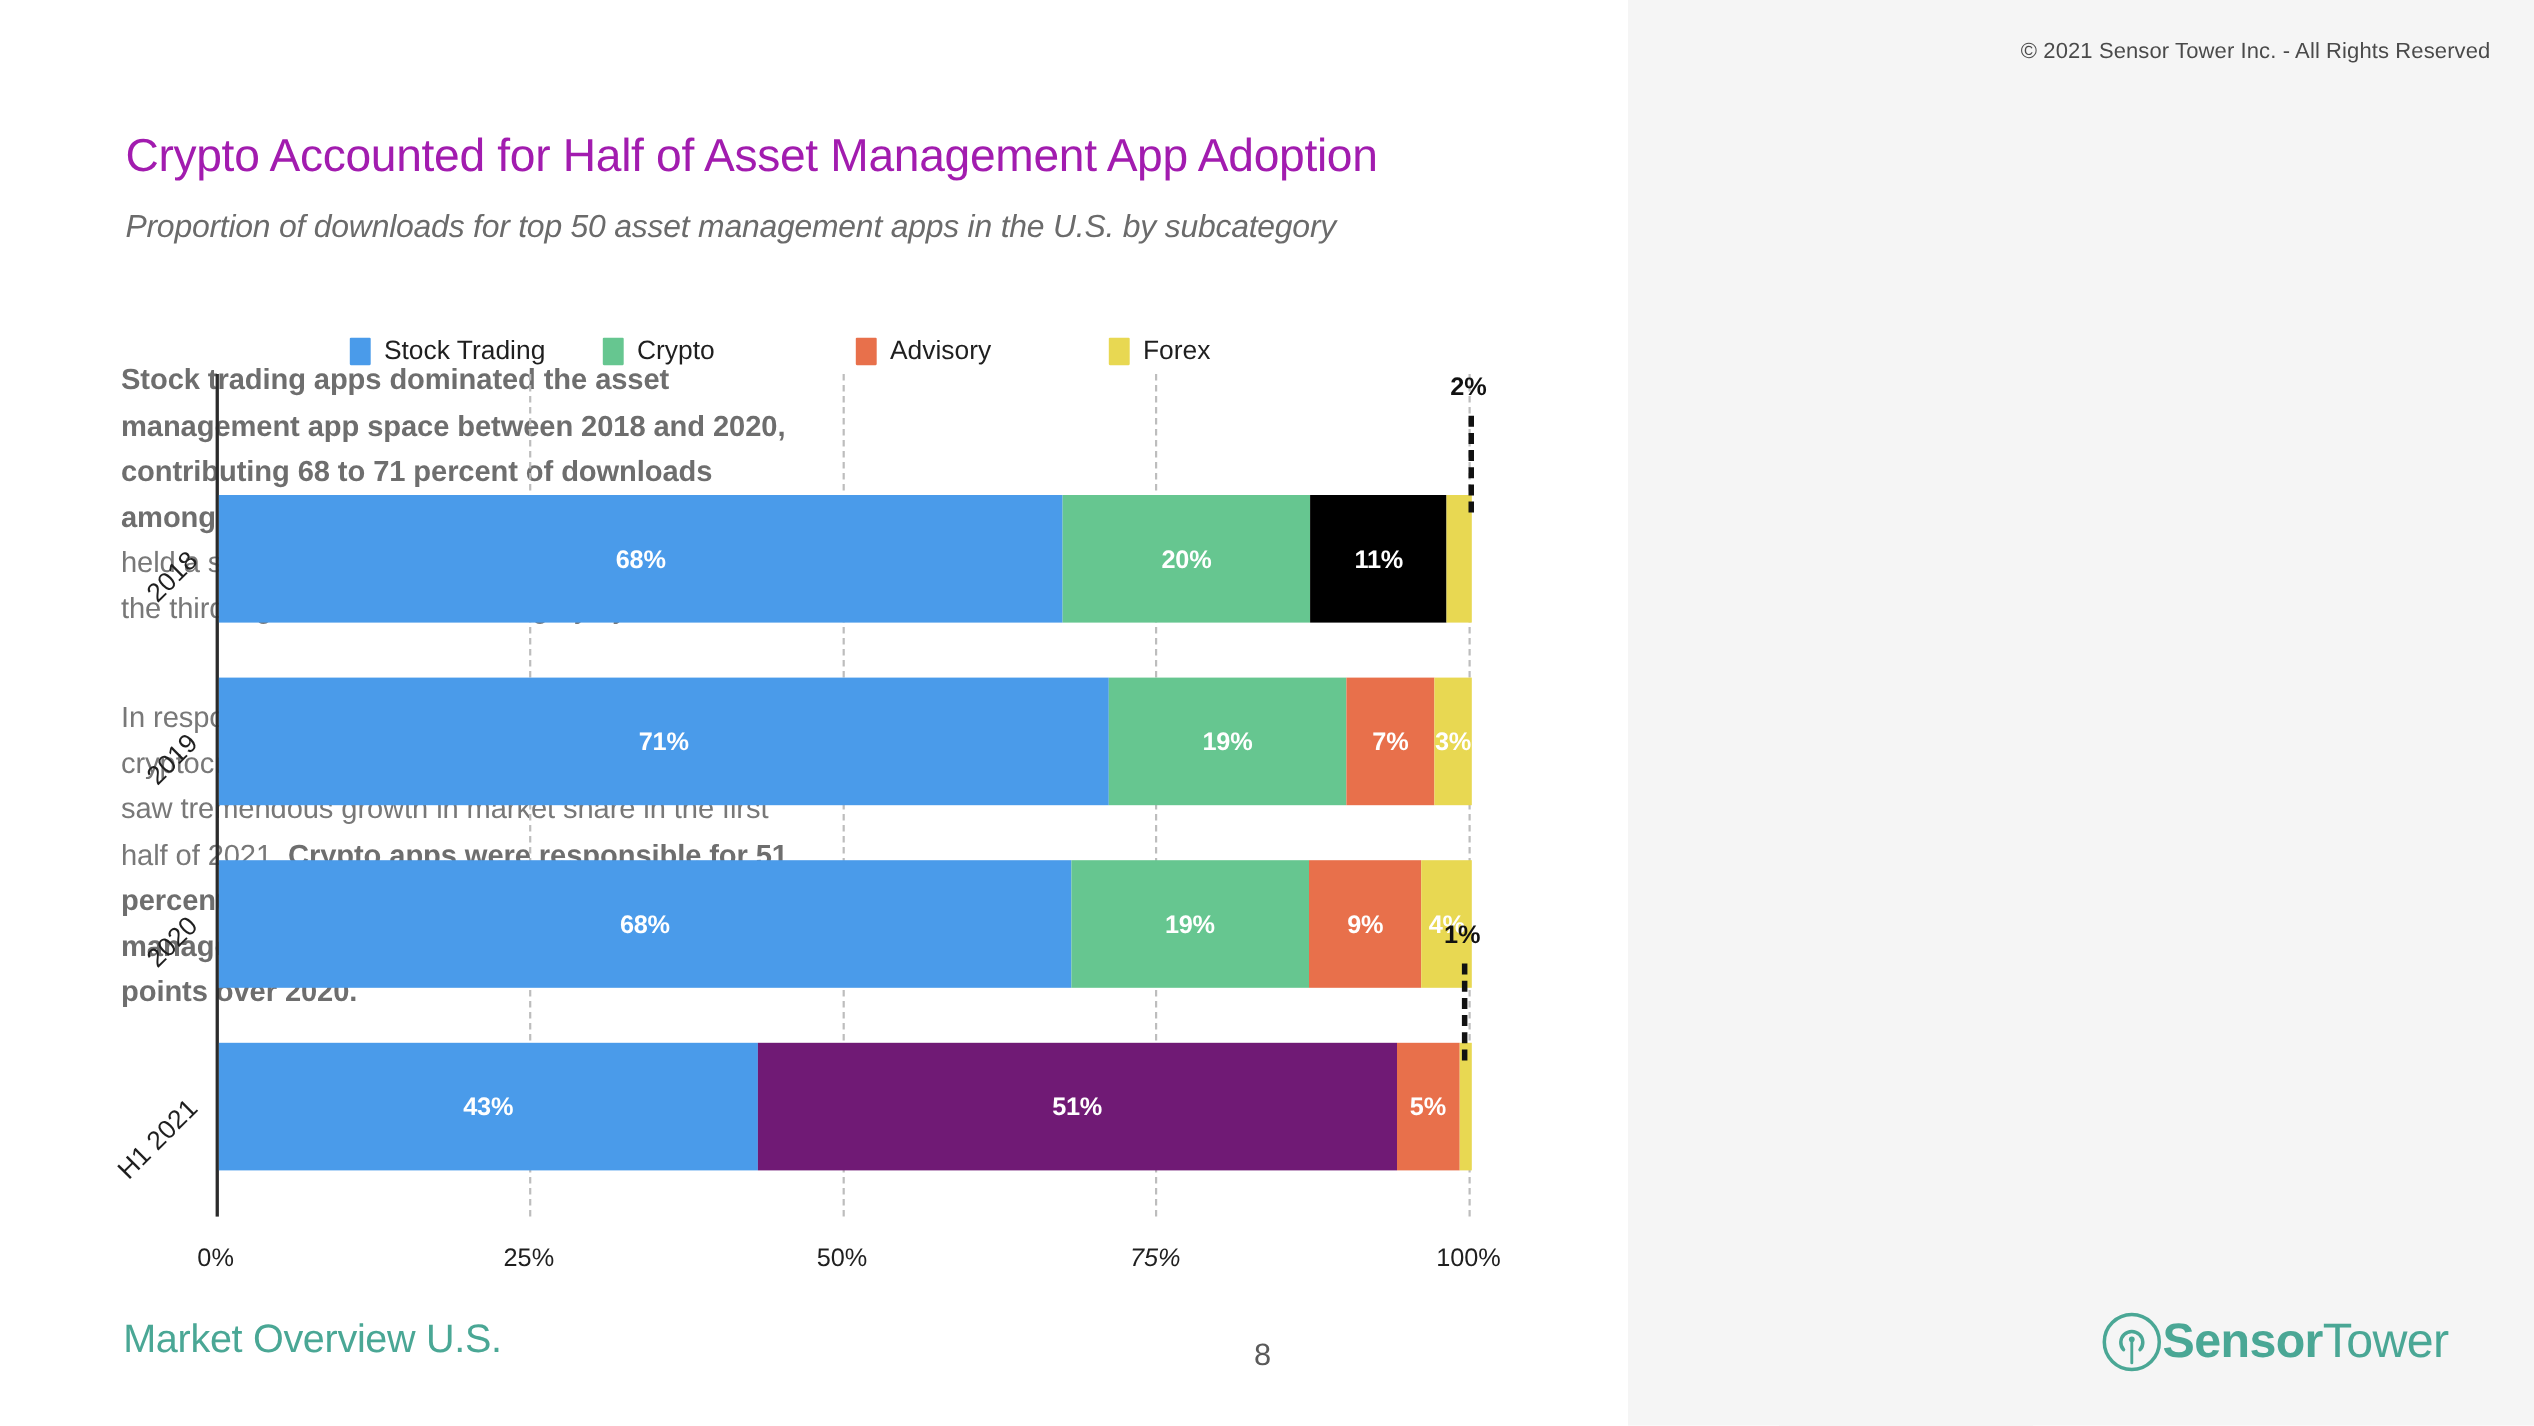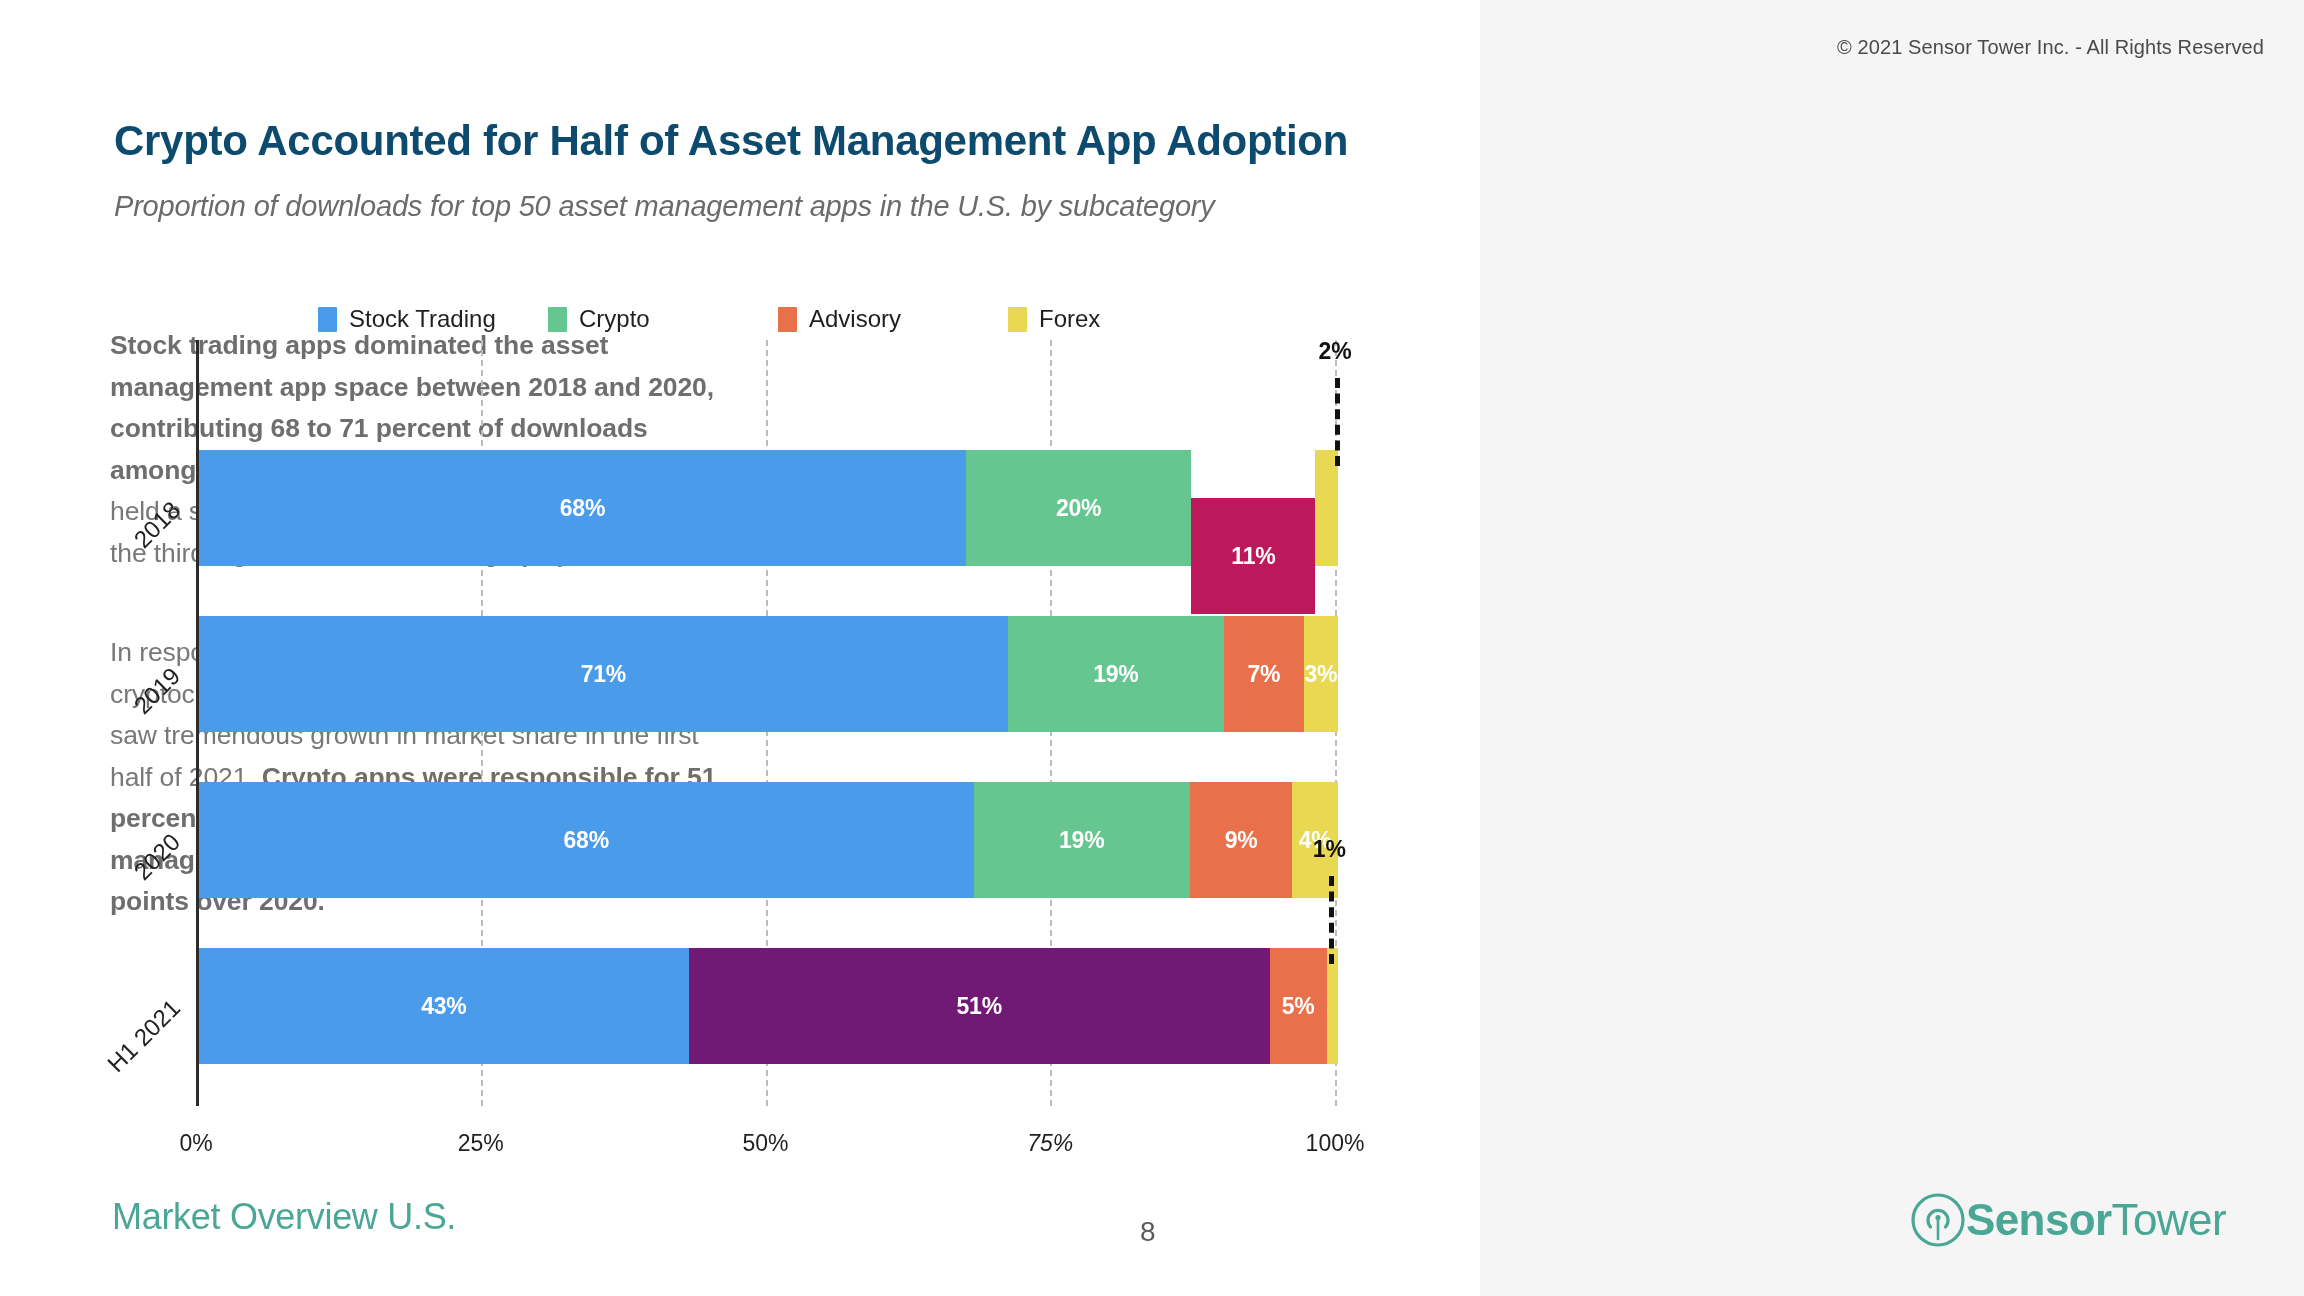--- a/index.html
+++ b/index.html
@@ -77,22 +77,22 @@
   }
   .logo-text .b { font-weight: 700; }
   .logo-text .r { font-weight: 400; }
 
   
   .title {
     position: absolute;
     left: 114px;
     top: 117px;
     font-size: 42px;
-    font-weight: 700;
-    color: #0c4a6e;
+    font-weight: 400;
+    color: #a21caf;
     letter-spacing: -0.3px;
     white-space: nowrap;
   }
   .subtitle {
     position: absolute;
     left: 114px;
     top: 190px;
     font-size: 29px;
     font-style: italic;
     color: #6b6b6b;
@@ -279,21 +279,21 @@
         <div class="gridline" style="left: 569.5px;"></div>
         <div class="gridline" style="left: 854.25px;"></div>
         <div class="gridline" style="left: 1139px;"></div>
         <div class="bar-row" style="top: 110px; height: 116px;">
           <div class="seg" style="width: 774.52px; background: rgb(74, 155, 234);">
             <span class="seg-label">68%</span>
           </div>
           <div class="seg" style="width: 227.8px; background: rgb(102, 198, 144);">
             <span class="seg-label">20%</span>
           </div>
-          <div class="seg" style="width: 125.29px; background: #be185d; margin-top: 48px;">
+          <div class="seg" style="width: 125.29px; background: #000000;">
             <span class="seg-label">11%</span>
           </div>
           <div class="seg" style="width: 22.78px; background: rgb(232, 216, 82);"></div>
         </div>
         <div class="ylabel" style="top: 152px; left: -150px; width: 130px;">2018</div>
         <div class="bar-row" style="top: 276px; height: 116px;">
           <div class="seg" style="width: 808.69px; background: rgb(74, 155, 234);">
             <span class="seg-label">71%</span>
           </div>
           <div class="seg" style="width: 216.41px; background: rgb(102, 198, 144);">

